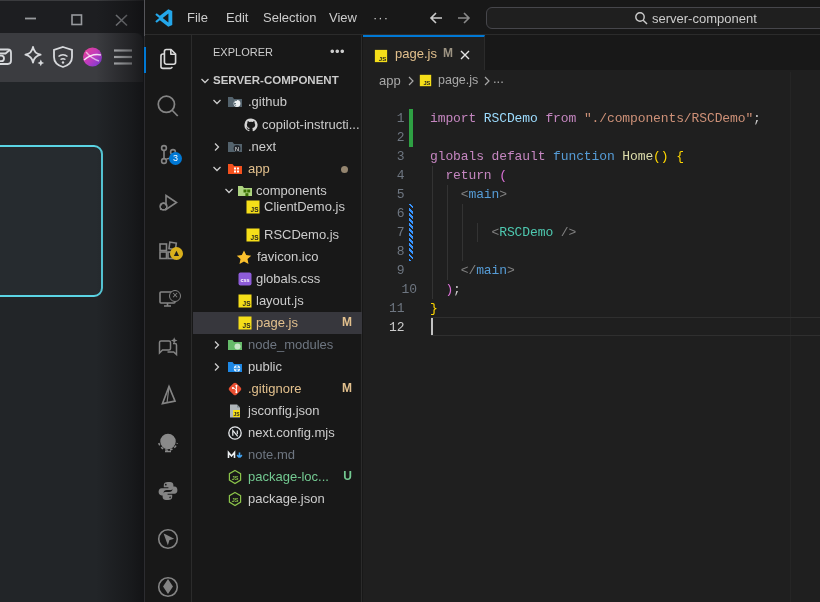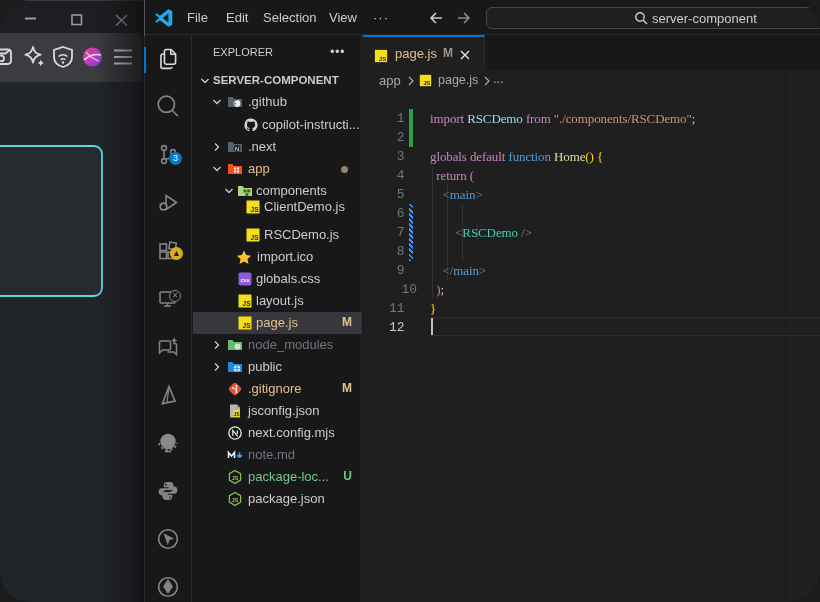--- a/index.html
+++ b/index.html
@@ -1,18 +1,18 @@
 <!DOCTYPE html>
 <html><head>
 <meta charset="utf-8">
 <style>
   * { margin:0; padding:0; box-sizing:border-box; }
   html,body { width:820px; height:602px; overflow:hidden; background:#1b1b1d; }
   body { font-family:"Liberation Sans", sans-serif; }
-  #stage { position:relative; width:820px; height:602px; overflow:hidden;border-radius:31px; }
+  #stage { position:relative; width:820px; height:602px; overflow:hidden; }
   .abs { position:absolute; }
 
   
   #browser { left:0; top:0; width:146px; height:602px; background:#222528; }
   #btitle { left:0; top:0; width:146px; height:33px; background:#1d1e21; border-top:1px solid #3a3b3e; }
   #btoolbar { left:0; top:33px; width:143px; height:49px; background:#3b3c40; border-radius:0 8px 0 0; }
   #bshadow { left:96px; top:0; width:50px; height:602px; background:linear-gradient(90deg, rgba(20,20,22,0) 0%, rgba(16,16,18,0.55) 70%, rgba(14,14,16,0.8) 100%); }
   #tealbox { left:-20px; top:145px; width:123px; height:152px; background:#262b2f; border:2px solid #5bd5e5; border-radius:9px; }
 
   
@@ -24,21 +24,21 @@
   #sidebar { left:48px; top:35px; width:169px; height:567px; background:#181818; border-right:1px solid #2b2b2b; }
   #editor { left:218px; top:35px; width:458px; height:567px; background:#1f1f1f; }
   #tabbar { left:0; top:0; width:458px; height:35px; background:#181818; }
   #tab1 { left:0; top:0; width:122px; height:35px; background:#1f1f1f; border-top:2px solid #0078d4; border-right:1px solid #2b2b2b; }
 
   .row { position:absolute; left:0; width:169px; height:22px; }
   .rowtext { position:absolute; top:3px; font-size:13px; color:#cccccc; white-space:nowrap; }
   .badge { position:absolute; right:10px; top:3px; font-size:12px; }
   .chev { position:absolute; top:5px; width:12px; height:12px; }
 
-  .code { position:absolute; font-family:Liberation Serif, serif; font-size:13px; letter-spacing:-0.11px; white-space:pre; color:#cccccc; line-height:19px; }
+  .code { position:absolute; font-family:Liberation Mono, monospace; font-size:13px; letter-spacing:-0.11px; white-space:pre; color:#cccccc; line-height:19px; }
   .lnum { position:absolute; font-family:"Liberation Mono", monospace; font-size:13px; letter-spacing:-0.11px; color:#6e7681; text-align:right; width:26px; line-height:19px; }
 </style>
 </head>
 <body>
 <div id="stage">
 
   <div id="browser" class="abs">
     <div id="btitle" class="abs"></div>
 
     <svg class="abs" style="left:0;top:0" width="146" height="33" viewBox="0 0 146 33">
@@ -273,21 +273,21 @@
             <rect x="1.5" y="1.5" width="13" height="13" fill="#f5de19"></rect>
             <text x="13.5" y="13" font-size="6.5" font-weight="bold" fill="#1f1f1f" text-anchor="end" font-family="Liberation Sans">JS</text>
           </svg>
           <div class="rowtext" style="left:71px">RSCDemo.js</div>
         </div>
 
         <div class="row" style="top:211px">
           <svg class="abs" style="left:42px;top:3px" width="18" height="16" viewBox="0 0 18 16">
             <path d="M9 1.5 l2.2 4.6 5 0.6 -3.7 3.4 1 4.9 -4.5 -2.5 -4.5 2.5 1 -4.9 -3.7 -3.4 5 -0.6 z" fill="#fbc02d"></path>
           </svg>
-          <div class="rowtext" style="left:64px">import.ico</div>
+          <div class="rowtext" style="left:64px">favicon.ico</div>
         </div>
 
         <div class="row" style="top:233px">
           <svg class="abs" style="left:44px;top:3px" width="16" height="16" viewBox="0 0 16 16">
             <rect x="1.5" y="1.5" width="13" height="13" rx="2" fill="#8e5cd9"></rect>
             <text x="8" y="10.5" font-size="5.5" font-weight="bold" fill="#ffffff" text-anchor="middle" font-family="Liberation Sans">css</text>
           </svg>
           <div class="rowtext" style="left:63px">globals.css</div>
         </div>
 

